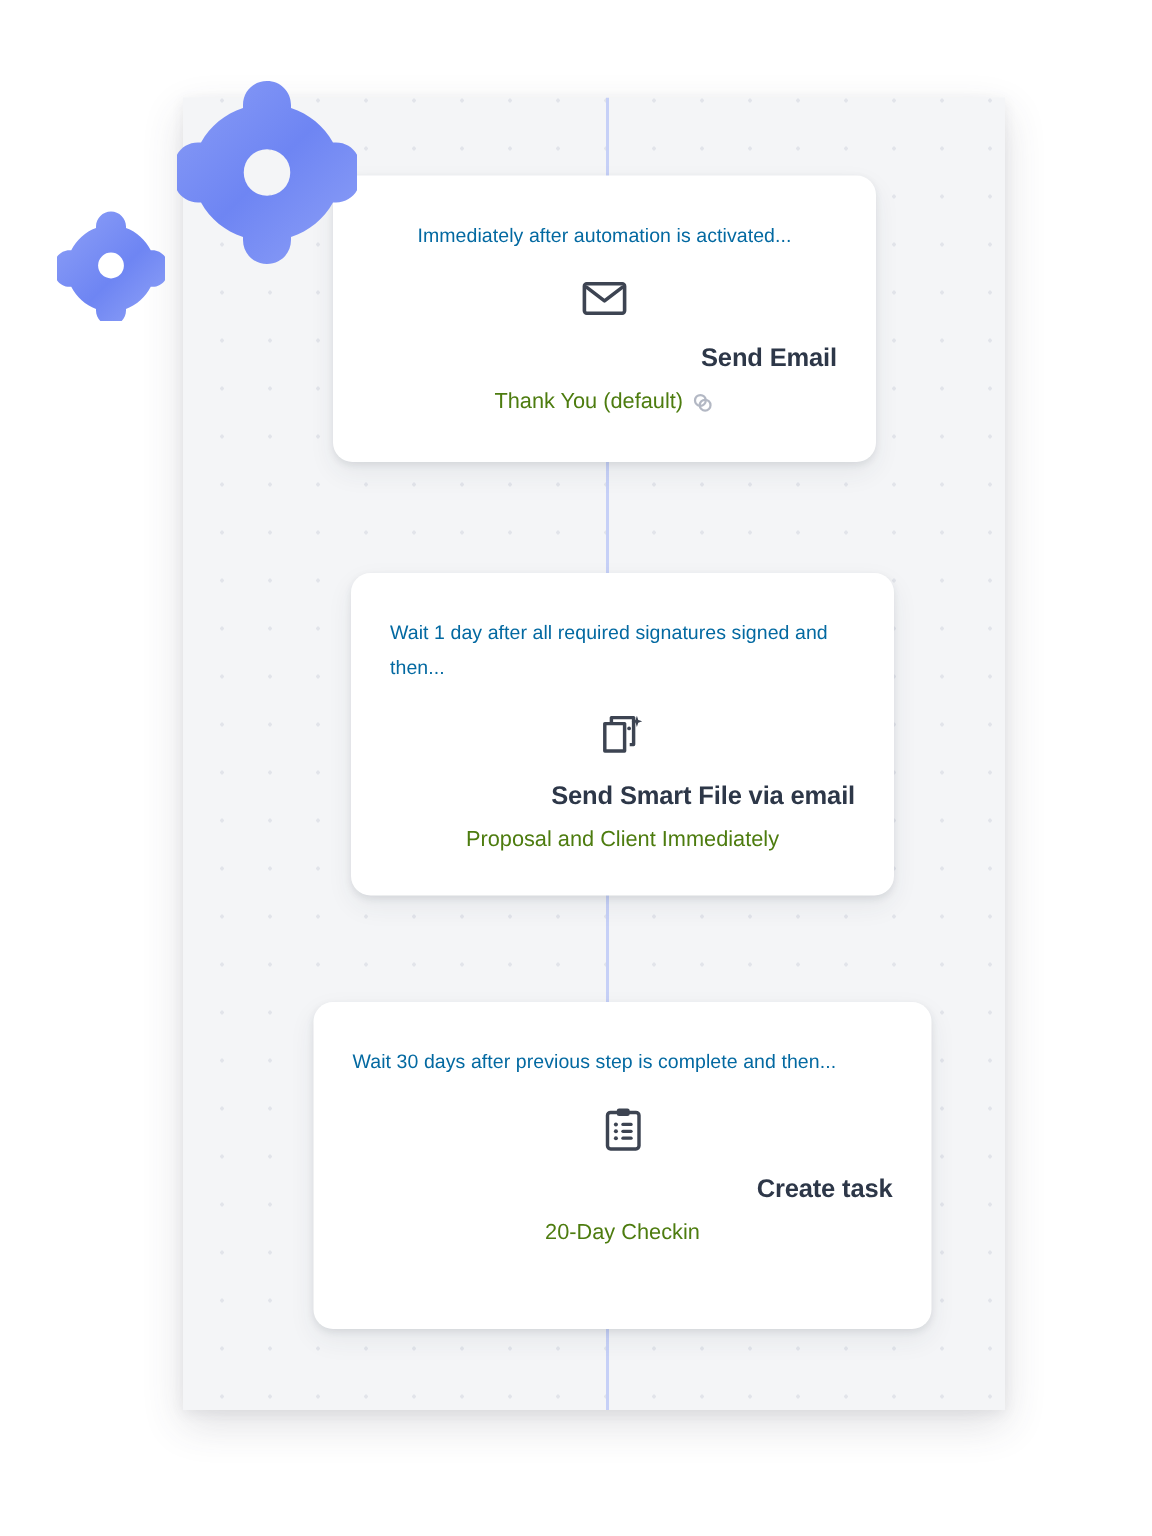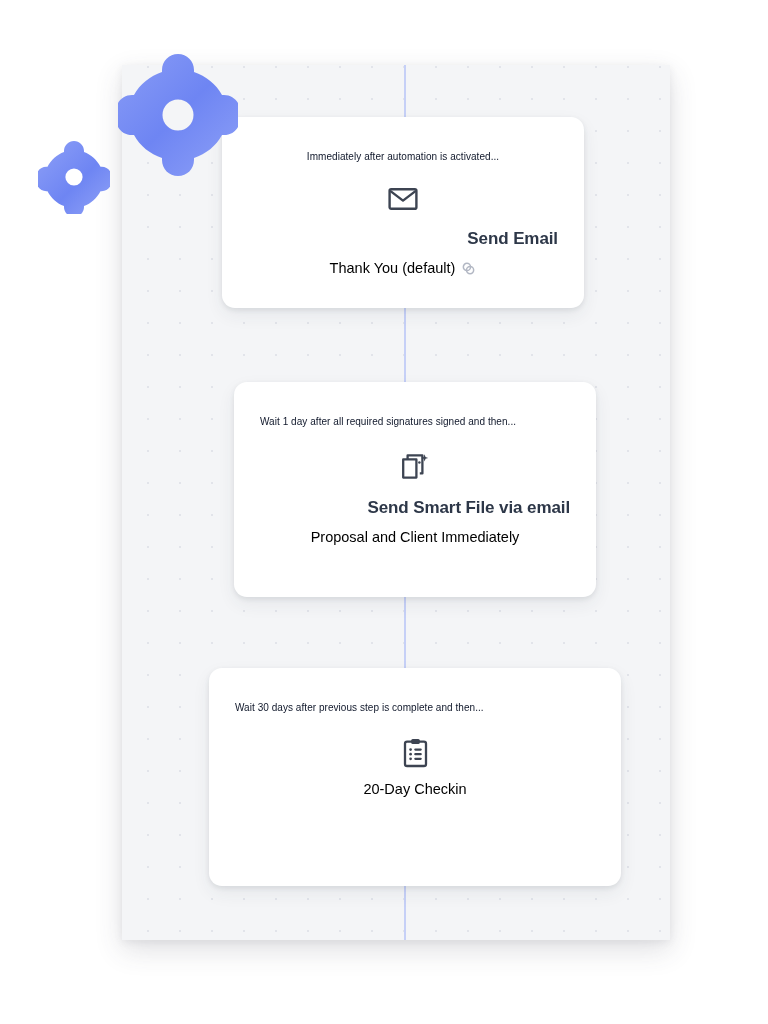--- a/index.html
+++ b/index.html
@@ -53,22 +53,22 @@
     box-shadow: 0 2px 5px rgba(45, 55, 72, 0.10),
                 0 7px 18px rgba(45, 55, 72, 0.07);
     padding: 0 26px;
   }
 
   .card-1 { left: 100px; top: 52px;  width: 362px; height: 191px; }
   .card-2 { left: 112px; top: 317px; width: 362px; height: 215px; }
   .card-3 { left: 87px; top: 603px; width: 412px; height: 218px; }
 
   .card-trigger {
-    color: #0f172a;
-    font-size: 10px;
+    color: #0369a1;
+    font-size: 13px;
     line-height: 23px;
     letter-spacing: 0.05px;
     margin-top: 26px;
   }
   .card-1 .card-trigger { text-align: center; margin-top: 28px; }
   .card-2 .card-trigger,
   .card-3 .card-trigger { text-align: left; margin-top: 28px; }
 
   .card-icon {
     display: flex;
@@ -87,21 +87,21 @@
     font-size: 17px;
     font-weight: bold;
     color: #2d3748;
     margin-top: 13px;
     letter-spacing: -0.1px;
   }
 
   .card-subtitle {
     text-align: center;
     font-size: 14.5px;
-    color: #000000;
+    color: #4d7c0f;
     margin-top: 11px;
     display: flex;
     align-items: center;
     justify-content: center;
     gap: 6px;
   }
 
   .badge-icon { display: inline-flex; align-items: center; }
 
   
@@ -176,20 +176,21 @@
           <rect x="8.2" y="1.0" width="8.6" height="5.0" rx="1.5" fill="#3d4452"></rect>
           <circle cx="7.6" cy="11.6" r="1.35" fill="#3d4452"></circle>
           <circle cx="7.6" cy="16.2" r="1.35" fill="#3d4452"></circle>
           <circle cx="7.6" cy="20.8" r="1.35" fill="#3d4452"></circle>
           <rect x="11.2" y="10.5" width="7.6" height="2.2" rx="1.1" fill="#3d4452"></rect>
           <rect x="11.2" y="15.1" width="7.6" height="2.2" rx="1.1" fill="#3d4452"></rect>
           <rect x="11.2" y="19.7" width="7.6" height="2.2" rx="1.1" fill="#3d4452"></rect>
         </svg>
       </div>
 
+      <div class="card-title">Create task</div>
 
       <div class="card-subtitle">
         <span>20-Day Checkin</span>
       </div>
     </div>
 
   </div>
 
   <div class="gears">
 

